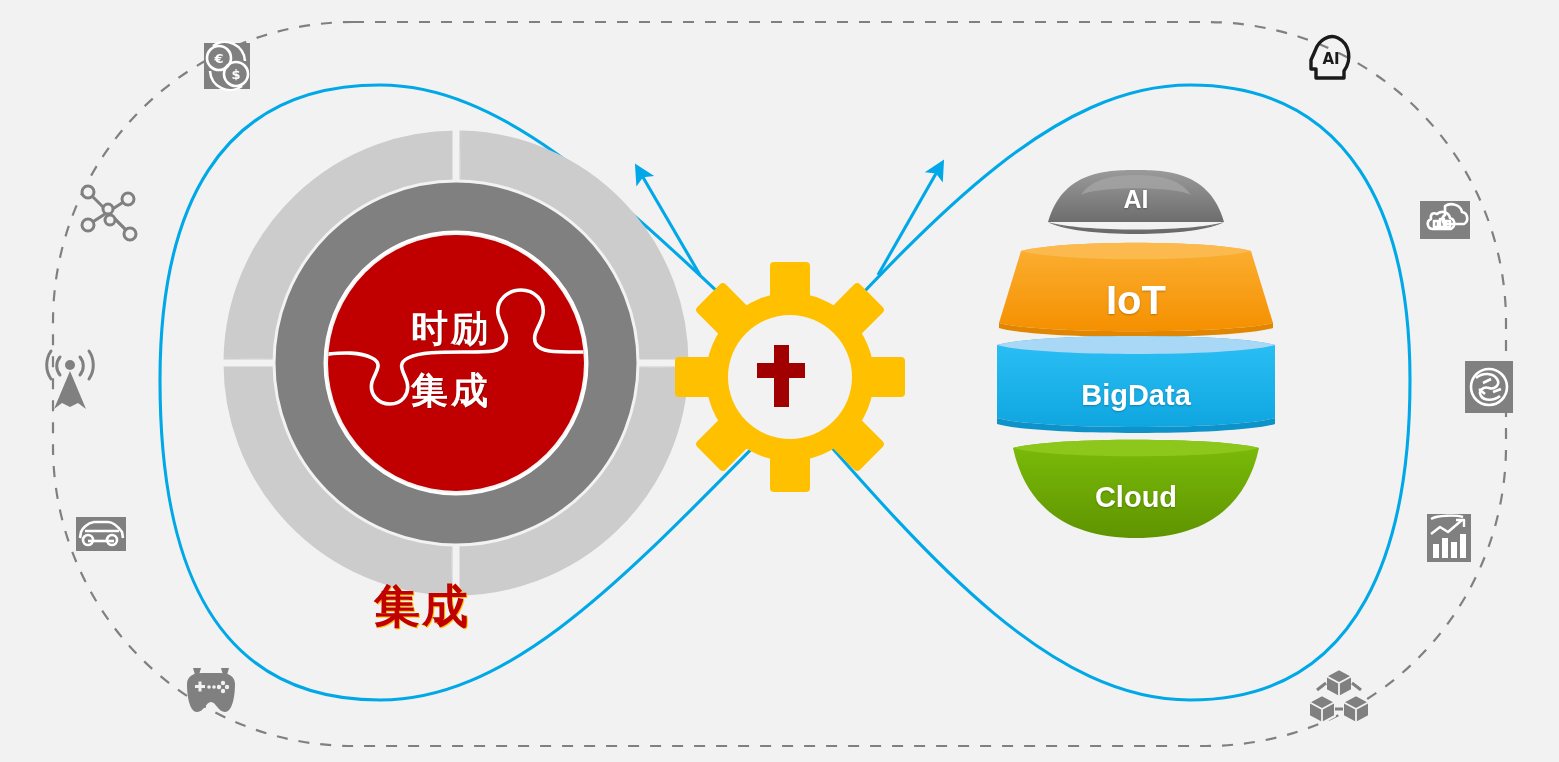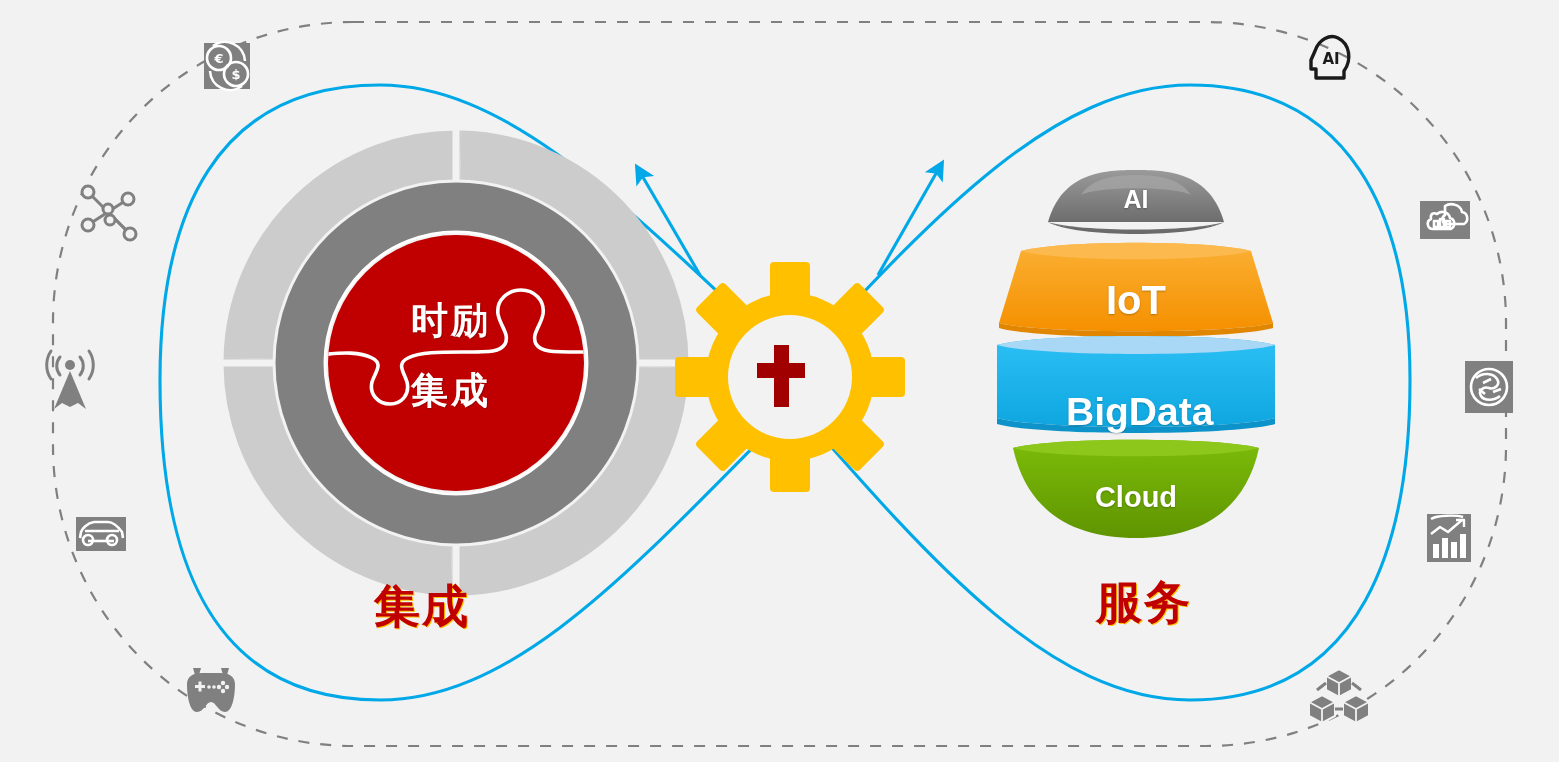--- a/index.html
+++ b/index.html
@@ -106,21 +106,21 @@
                C 492,352 500,352 505,344
                C 510,334 500,326 498,314
                C 496,300 508,290 521,290
                C 534,290 545,300 543,314
                C 541,326 531,334 536,344
                C 541,352 552,352 580,352
                C 600,352 610,353 625,356" fill="none" stroke="#ffffff" stroke-width="3.6" stroke-linecap="round" stroke-linejoin="round"></path>
     </g>
   </svg>
 
-  <div class="ring-text" style="left:411px;top:296px;">时励</div>
+  <div class="ring-text" style="left:411px;top:304px;">时励</div>
   <div class="ring-text" style="left:411px;top:366px;">集成</div>
 
   <div class="cn-label" style="left:374px;top:576px;">集成</div>
 
   <svg class="layer">
     <g transform="translate(790,377)" fill="#ffc000">
       <g>
         <rect x="-20" y="-115" width="40" height="42" rx="4"></rect>
         <rect x="-20" y="73" width="40" height="42" rx="4"></rect>
         <rect x="-115" y="-20" width="42" height="40" rx="4"></rect>
@@ -189,24 +189,23 @@
 
     <g>
       <path d="M 1013,448 C 1053,437 1219,437 1259,448
                C 1245,512 1199,538 1136,538 C 1073,538 1027,512 1013,448 Z" fill="url(#gCL)"></path>
       <path d="M 1013,448 C 1053,437 1219,437 1259,448 C 1219,459 1053,459 1013,448 Z" fill="#8dc71b"></path>
     </g>
   </svg>
 
   <div class="bowl-label" style="left:1086px;top:185px;width:100px;font-size:25px;">AI</div>
   <div class="bowl-label" style="left:1086px;top:278px;width:100px;font-size:40px;">IoT</div>
-  <div class="bowl-label" style="left:1066px;top:390px;width:140px;font-size:39px;">BigData</div>
+  <div class="bowl-label" style="left:1066px;top:379px;width:140px;font-size:29px;">BigData</div>
   <div class="bowl-label" style="left:1076px;top:481px;width:120px;font-size:29px;">Cloud</div>
 
-  <div class="cn-label" style="left:1096px;top:572px;">服务</div>
 
   <svg class="layer">
 
     <g transform="translate(227,66)">
       <rect x="-23" y="-23" width="46" height="46" fill="#808080"></rect>
       <g fill="none" stroke="#ffffff" stroke-width="2.6">
         <circle cx="-8" cy="-8" r="12"></circle>
         <circle cx="9" cy="8" r="12"></circle>
         <path d="M -14,-20 A 20,20 0 0 1 18,-5"></path>
         <path d="M 15,20 A 20,20 0 0 1 -17,5"></path>

